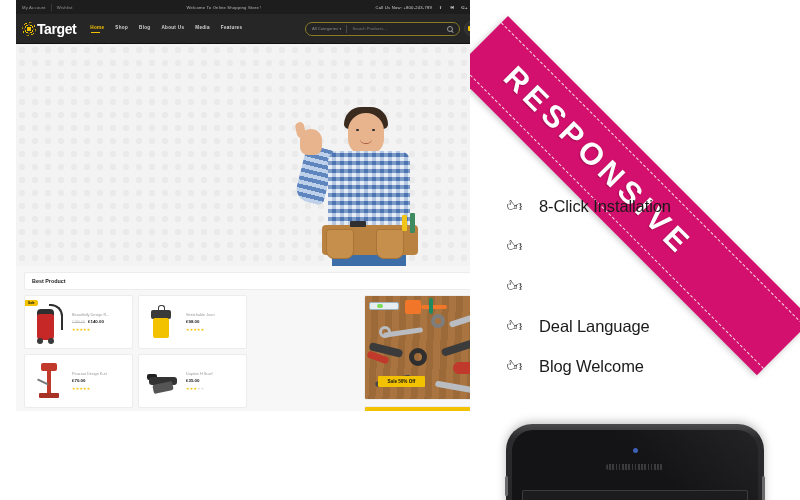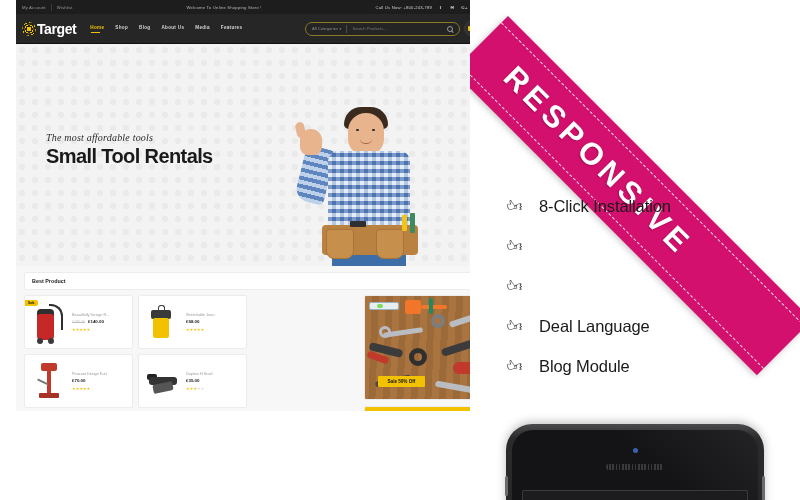--- a/index.html
+++ b/index.html
@@ -422,24 +422,20 @@
       <span class="w-smile"></span>
       <span class="w-body"></span>
       <span class="w-jeans"></span>
       <span class="w-belt"></span>
       <span class="w-pocket a"></span>
       <span class="w-pocket b"></span>
       <span class="w-tool t1"></span>
       <span class="w-tool t2"></span>
       <span class="w-tool t3"></span>
     </div>
-    <div class="hero-copy">
-      <div class="hero-script">The most affordable tools</div>
-      <div class="hero-title">Small Tool Rentals</div>
-    </div>
   </div>
 
   <div class="section">
     <div class="sec-head">Best Product</div>
 
     <div class="content-row">
       <div class="prod-col">
         <div class="prod-grid">
 
           <div class="prod-card">
@@ -601,21 +597,21 @@
     </div>
     <div class="feat">
       <span class="feat-ico">👍︎</span>
     </div>
     <div class="feat">
       <span class="feat-ico">👍︎</span>
       <span class="feat-label">Deal Language</span>
     </div>
     <div class="feat">
       <span class="feat-ico">👍︎</span>
-      <span class="feat-label">Blog Module</span>
+      <span class="feat-label">Blog Welcome</span>
     </div>
   </div>
 
   <div class="phone">
     <span class="ph-side l"></span>
     <span class="ph-side r"></span>
     <div class="phone-inner">
       <span class="ph-gloss"></span>
       <span class="ph-cam"></span>
       <span class="ph-speaker"></span>

